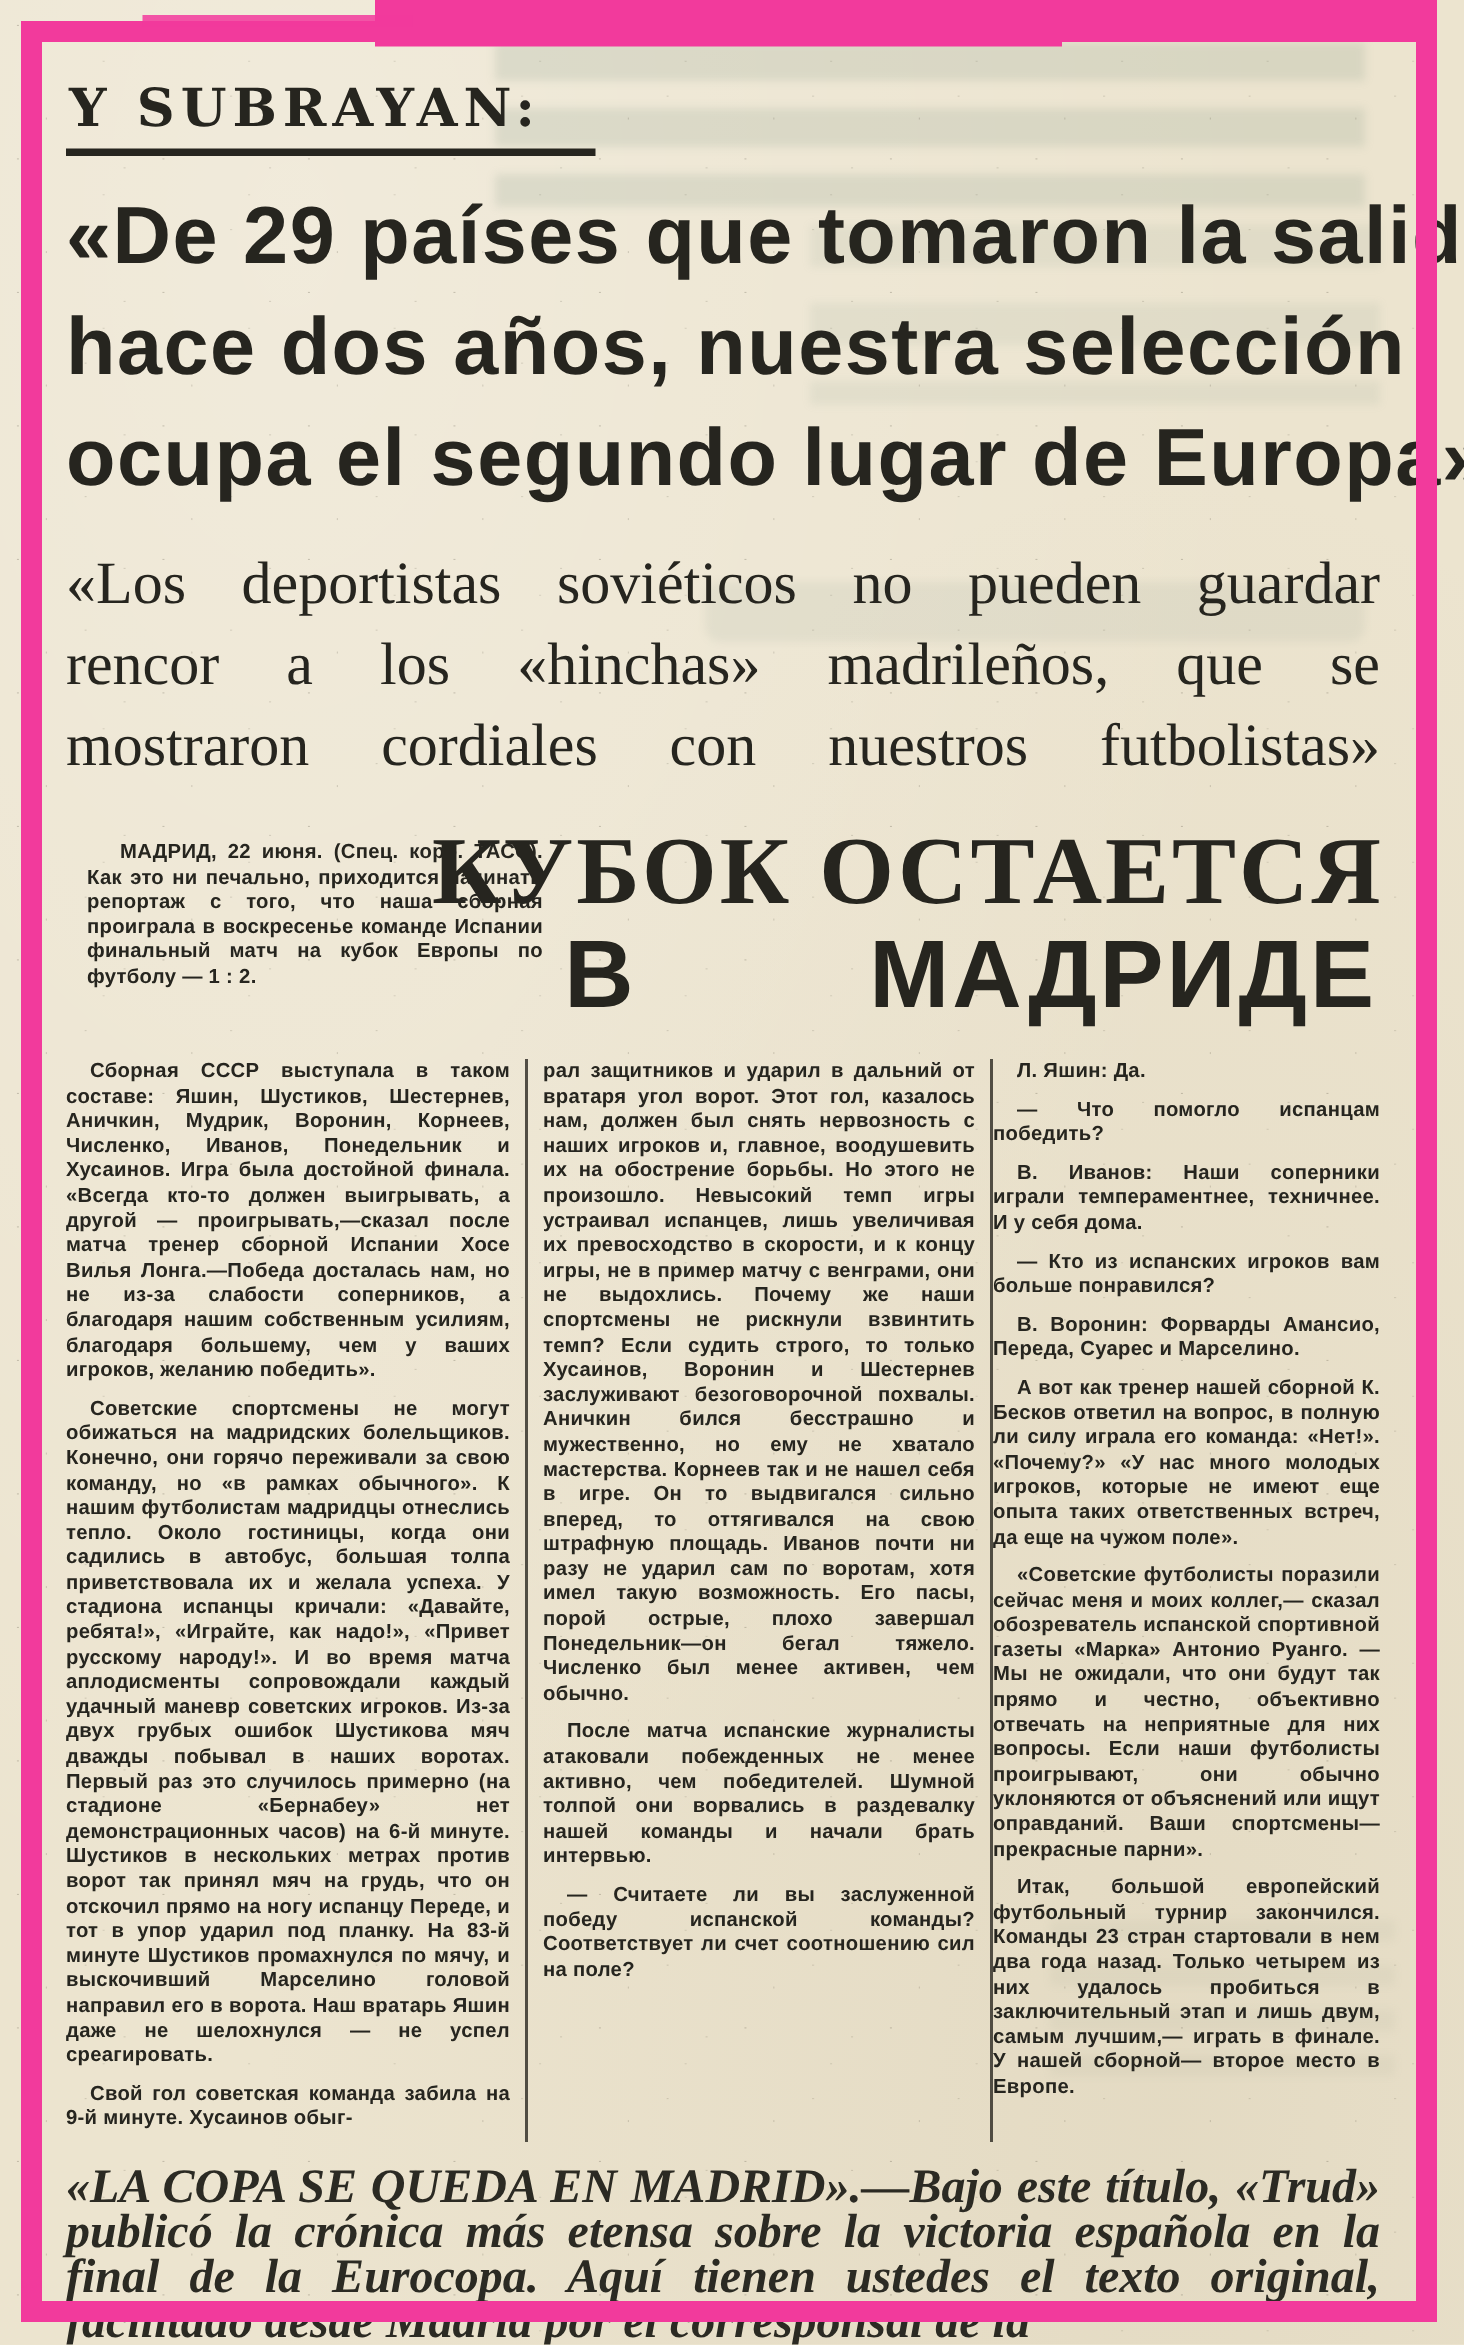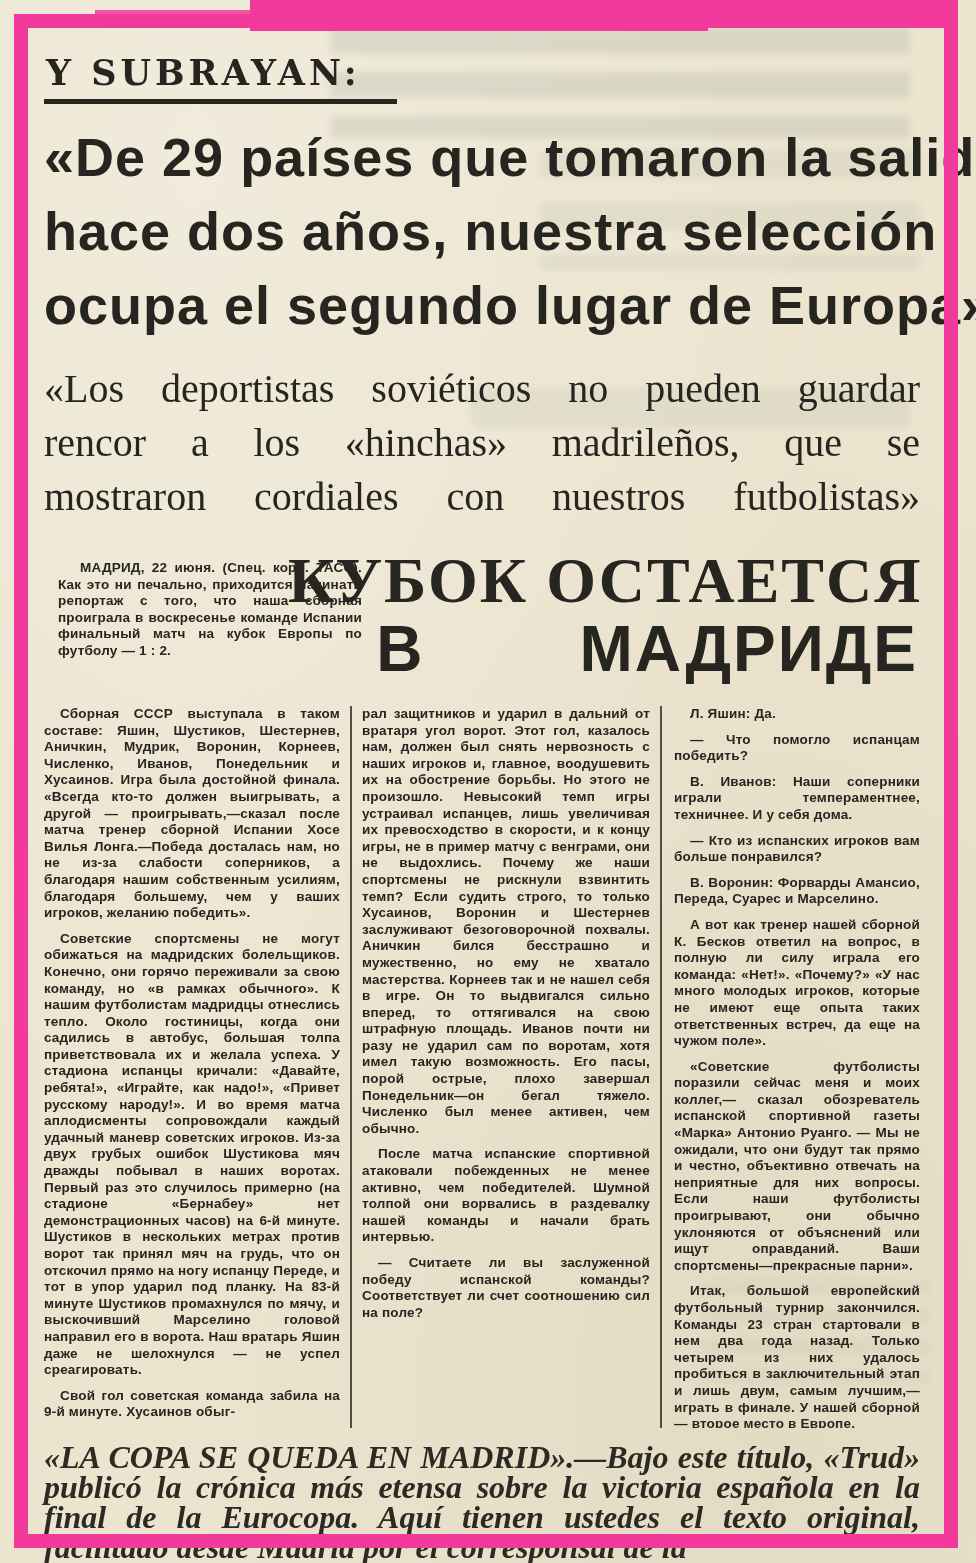--- a/index.html
+++ b/index.html
@@ -85,21 +85,21 @@
 
   .cols{
     display:flex;margin-top:6px;height:722px;overflow:hidden;
     font-size:13.5px;line-height:16.6px;font-weight:bold;letter-spacing:.2px;
   }
   .col{text-align:justify;}
   .col p{margin:0 0 9px 0;text-indent:16px;}
   .col p.no-indent{text-indent:0;}
   .col-1{width:296px;padding-right:10px;border-right:2px solid rgba(42,40,33,.8);}
   .col-2{width:288px;padding:0 10px;border-right:2px solid rgba(42,40,33,.8);}
-  .col-3{flex:1;padding-left:12px;}
+  .col-3{flex:1;}
 
   .caption{
     margin-top:14px;
     font-family:"Liberation Serif",serif;font-style:italic;font-weight:bold;
     font-size:32px;line-height:30px;text-align:justify;color:#2b2a23;
   }
   .caption .sig{text-align:right;text-align-last:center;}
 </style>
 </head>
 <body>
@@ -138,21 +138,21 @@
     </div>
 
     <div class="cols">
       <div class="col col-1">
         <p>Сборная СССР выступала в таком составе: Яшин, Шустиков, Шестернев, Аничкин, Мудрик, Воронин, Корнеев, Численко, Иванов, Понедельник и Хусаинов. Игра была достойной финала. «Всегда кто-то должен выигрывать, а другой — проигрывать,—сказал после матча тренер сборной Испании Хосе Вилья Лонга.—Победа досталась нам, но не из-за слабости соперников, а благодаря нашим собственным усилиям, благодаря большему, чем у ваших игроков, желанию победить».</p>
         <p>Советские спортсмены не могут обижаться на мадридских болельщиков. Конечно, они горячо переживали за свою команду, но «в рамках обычного». К нашим футболистам мадридцы отнеслись тепло. Около гостиницы, когда они садились в автобус, большая толпа приветствовала их и желала успеха. У стадиона испанцы кричали: «Давайте, ребята!», «Играйте, как надо!», «Привет русскому народу!». И во время матча аплодисменты сопровождали каждый удачный маневр советских игроков. Из-за двух грубых ошибок Шустикова мяч дважды побывал в наших воротах. Первый раз это случилось примерно (на стадионе «Бернабеу» нет демонстрационных часов) на 6-й минуте. Шустиков в нескольких метрах против ворот так принял мяч на грудь, что он отскочил прямо на ногу испанцу Переде, и тот в упор ударил под планку. На 83-й минуте Шустиков промахнулся по мячу, и выскочивший Марселино головой направил его в ворота. Наш вратарь Яшин даже не шелохнулся — не успел среагировать.</p>
         <p>Свой гол советская команда забила на 9-й минуте. Хусаинов обыг-</p>
       </div>
       <div class="col col-2">
         <p class="no-indent">рал защитников и ударил в дальний от вратаря угол ворот. Этот гол, казалось нам, должен был снять нервозность с наших игроков и, главное, воодушевить их на обострение борьбы. Но этого не произошло. Невысокий темп игры устраивал испанцев, лишь увеличивая их превосходство в скорости, и к концу игры, не в пример матчу с венграми, они не выдохлись. Почему же наши спортсмены не рискнули взвинтить темп? Если судить строго, то только Хусаинов, Воронин и Шестернев заслуживают безоговорочной похвалы. Аничкин бился бесстрашно и мужественно, но ему не хватало мастерства. Корнеев так и не нашел себя в игре. Он то выдвигался сильно вперед, то оттягивался на свою штрафную площадь. Иванов почти ни разу не ударил сам по воротам, хотя имел такую возможность. Его пасы, порой острые, плохо завершал Понедельник—он бегал тяжело. Численко был менее активен, чем обычно.</p>
-        <p>После матча испанские спортивной атаковали побежденных не менее активно, чем победителей. Шумной толпой они ворвались в раздевалку нашей команды и начали брать интервью.</p>
+        <p>После матча испанские журналисты атаковали побежденных не менее активно, чем победителей. Шумной толпой они ворвались в раздевалку нашей команды и начали брать интервью.</p>
         <p>— Считаете ли вы заслуженной победу испанской команды? Соответствует ли счет соотношению сил на поле?</p>
       </div>
       <div class="col col-3">
         <p>Л. Яшин: Да.</p>
         <p>— Что помогло испанцам победить?</p>
         <p>В. Иванов: Наши соперники играли темпераментнее, техничнее. И у себя дома.</p>
         <p>— Кто из испанских игроков вам больше понравился?</p>
         <p>В. Воронин: Форварды Амансио, Переда, Суарес и Марселино.</p>
         <p>А вот как тренер нашей сборной К. Бесков ответил на вопрос, в полную ли силу играла его команда: «Нет!». «Почему?» «У нас много молодых игроков, которые не имеют еще опыта таких ответственных встреч, да еще на чужом поле».</p>
         <p>«Советские футболисты поразили сейчас меня и моих коллег,— сказал обозреватель испанской спортивной газеты «Марка» Антонио Руанго. — Мы не ожидали, что они будут так прямо и честно, объективно отвечать на неприятные для них вопросы. Если наши футболисты проигрывают, они обычно уклоняются от объяснений или ищут оправданий. Ваши спортсмены—прекрасные парни».</p>

